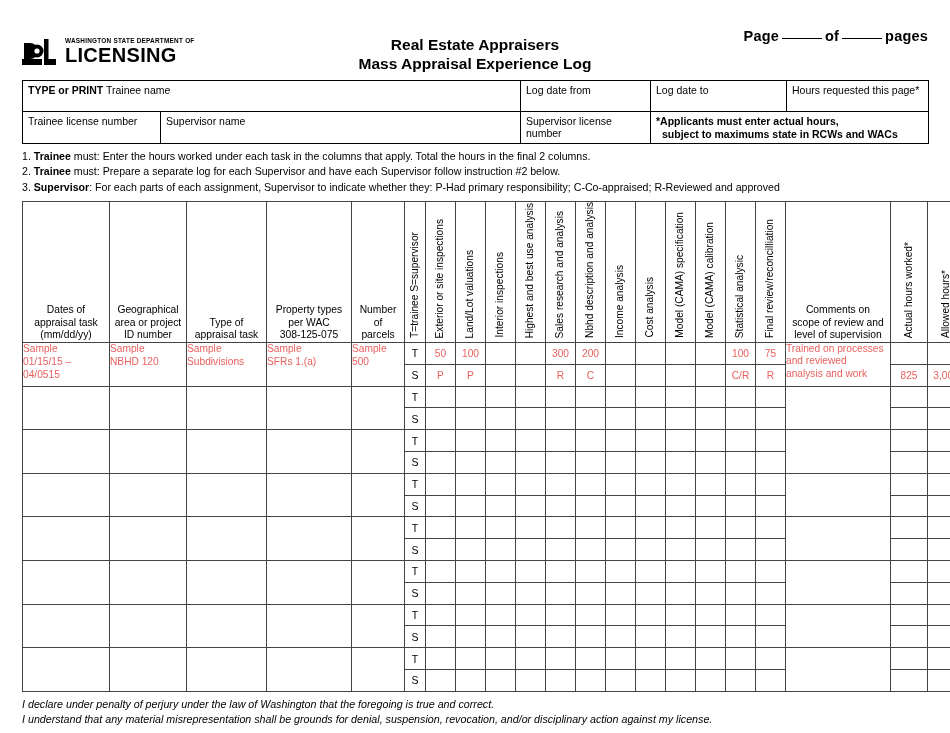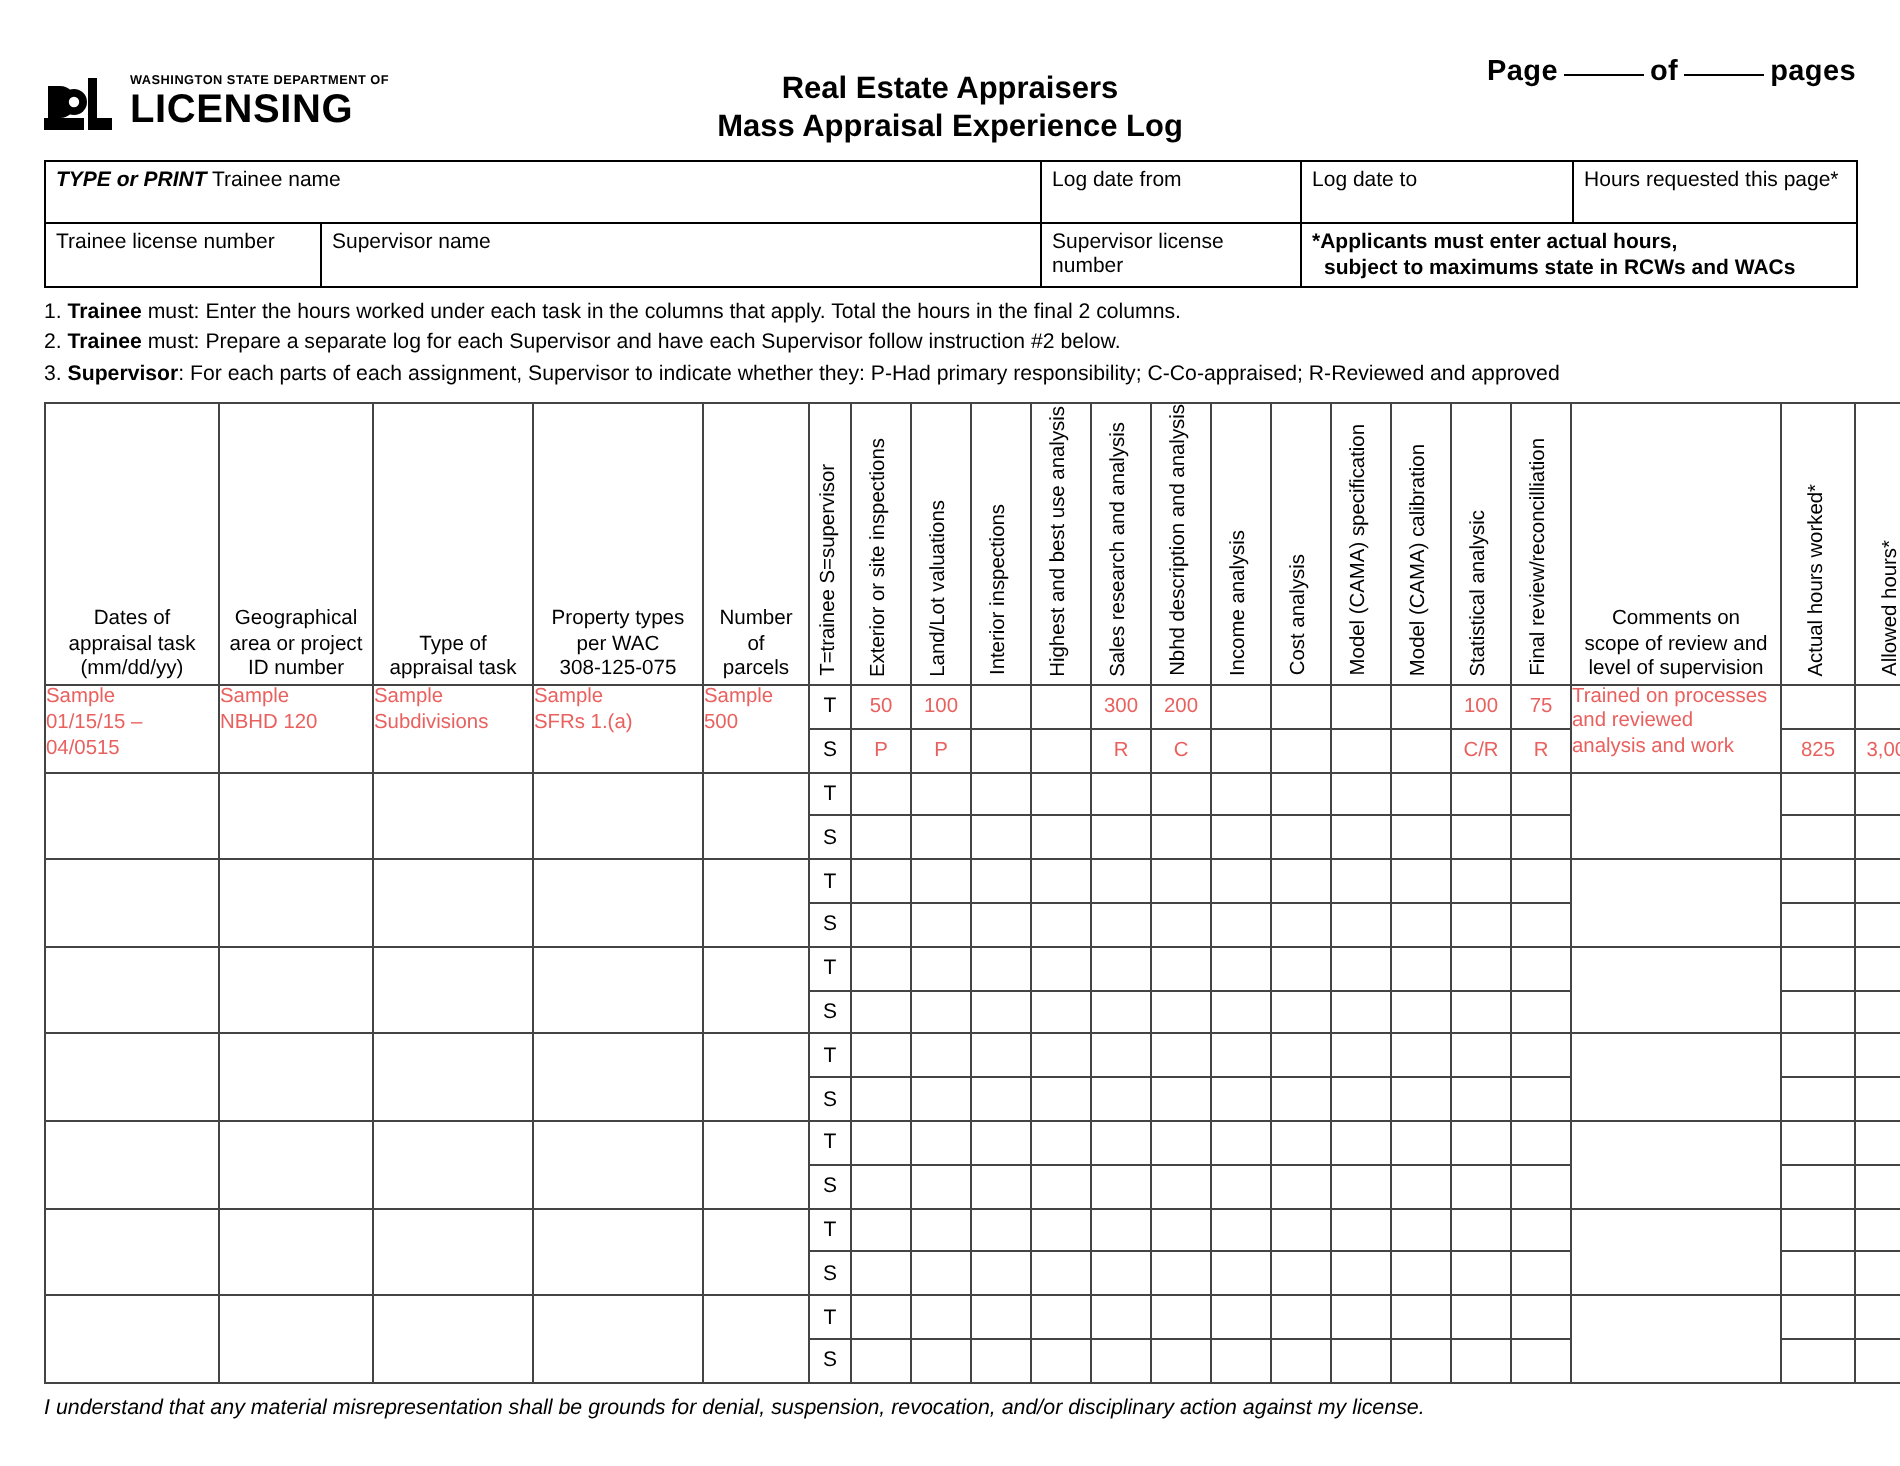--- a/index.html
+++ b/index.html
@@ -29,21 +29,21 @@
 
   .title{
     position:absolute;left:0;right:0;top:36px;text-align:center;
     font-size:15.5px;font-weight:bold;line-height:1.22;
   }
 
   
   .idtable{border-collapse:collapse;width:906px;margin-top:36px;table-layout:fixed;}
   .idtable td{border:1px solid #000;vertical-align:top;padding:3px 5px 0 5px;font-size:10.5px;height:27px;}
   .idtable td.tall{height:28px;}
-  .bold{font-weight:bold;font-style:italic;}
+  .bold{font-weight:bold;}
   .note{font-size:10.5px;line-height:1.25;font-weight:bold;}
 
   
   .instructions{margin-top:5px;font-size:10.6px;line-height:1.45;}
   .instructions div{white-space:nowrap;}
 
   
   .grid{border-collapse:collapse;table-layout:fixed;width:906px;margin-top:6px;}
   .grid td,.grid th{border:1px solid #444;padding:0;font-weight:normal;}
   .grid .hdr{height:132px;vertical-align:bottom;font-size:10.3px;}
@@ -571,16 +571,17 @@
           <td class="rowcell"></td>
           <td class="rowcell"></td>
           <td class="rowcell"></td>
           <td class="rowcell"></td>
           <td class="rowcell"></td>
         </tr>
       </tbody>
   </table>
 
   <div class="decl">
+    <div>I declare under penalty of perjury under the law of Washington that the foregoing is true and correct.</div>
     <div>I understand that any material misrepresentation shall be grounds for denial, suspension, revocation, and/or disciplinary action against my license.</div>
   </div>
 
 </div>
 
 </body></html>

